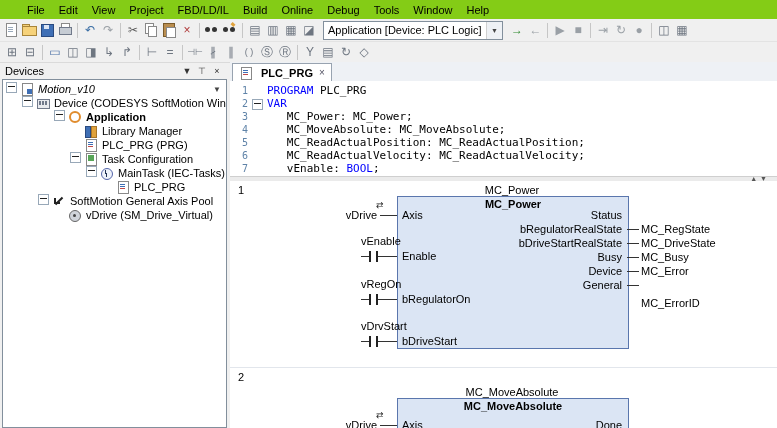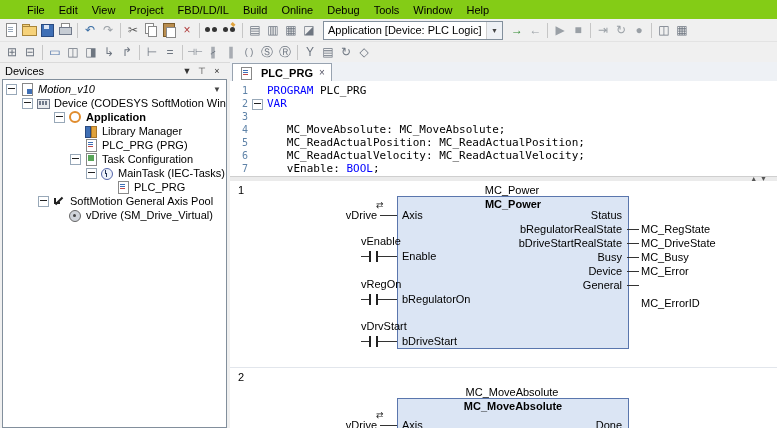--- a/index.html
+++ b/index.html
@@ -49,21 +49,21 @@
   .ic-binoc2::after{content:"";position:absolute;left:10px;top:2px;width:4px;height:3px;background:#e0a23c;transform:rotate(45deg);}
   
   #devices { position:absolute; left:2px; top:62px; width:225px; bottom:0; }
   #devices-header { height:17px; display:flex; align-items:center; padding:0 3px; }
   #devices-title { flex:1; }
   .panel-btn { width:14px; height:13px; display:inline-flex; align-items:center;
     justify-content:center; font-size:9px; color:#333; margin-left:1px; }
   #devices-tree { position:absolute; top:17px; left:0; right:0; bottom:0;
     background:#fff; border:1px solid #828f9c; overflow:hidden; padding-top:2px; }
   .tree-row { height:14px; line-height:14px; white-space:nowrap; display:flex;
-    align-items:center; position:relative; cursor:default; }
+    align-items:flex-start; position:relative; cursor:default; }
   .tree-label { margin-left:0; }
   .tree-label.b { font-weight:bold; }
   .tree-label.i { font-style:italic; }
   .exp { width:9px; height:9px; border:1px solid #98a8b8; background:#fff;
     position:relative; flex:none; margin-right:3px; display:inline-block; }
   .exp::after { content:""; position:absolute; left:1px; right:1px; top:3px; border-top:1px solid #222; }
   .exp-spacer { width:11px; margin-right:3px; flex:none; display:inline-block; }
   .tico { width:14px; height:14px; position:relative; flex:none; margin-right:4px; display:inline-block; }
   .root-drop { position:absolute; right:5px; top:1px; font-size:8px; color:#444; }
   .ti-project::before{content:"";position:absolute;left:2px;top:1px;width:9px;height:11px;background:#fff;border:1px solid #888;}
@@ -269,21 +269,21 @@
   <div id="tabstrip">
     <div class="tab">
       <span class="tico ti-pou"></span>
       <span class="tab-label">PLC_PRG</span>
       <span class="tab-close">×</span>
     </div>
   </div>
   <div id="decl">
       <div class="code-line" style="top: 3px;"><span class="ln">1</span><span class="code-text"><span class="kw">PROGRAM</span><span class="pl"> PLC_PRG</span></span></div>
       <div class="code-line" style="top: 16px;"><span class="ln">2</span><span class="exp fold"></span><span class="code-text"><span class="kw">VAR</span></span></div>
-      <div class="code-line" style="top: 29px;"><span class="ln">3</span></div>
+      <div class="code-line" style="top: 29px;"><span class="ln">3</span><span class="code-text"><span class="pl">   MC_Power: MC_Power;</span></span></div>
       <div class="code-line" style="top: 42px;"><span class="ln">4</span><span class="code-text"><span class="pl">   MC_MoveAbsolute: MC_MoveAbsolute;</span></span></div>
       <div class="code-line" style="top: 55px;"><span class="ln">5</span><span class="code-text"><span class="pl">   MC_ReadActualPosition: MC_ReadActualPosition;</span></span></div>
       <div class="code-line" style="top: 68px;"><span class="ln">6</span><span class="code-text"><span class="pl">   MC_ReadActualVelocity: MC_ReadActualVelocity;</span></span></div>
       <div class="code-line" style="top: 81px;"><span class="ln">7</span><span class="code-text"><span class="pl">   vEnable: </span><span class="kw">BOOL</span><span class="pl">;</span></span></div>
       <div class="code-line" style="top: 94px;"><span class="ln">8</span><span class="code-text"><span class="pl">   vRegOn: </span><span class="kw">BOOL</span><span class="pl">;</span></span></div>
     </div>
   <div id="declsplit">
     <span class="split-arrows">
       <span>▲</span>
       <span>▼</span>

